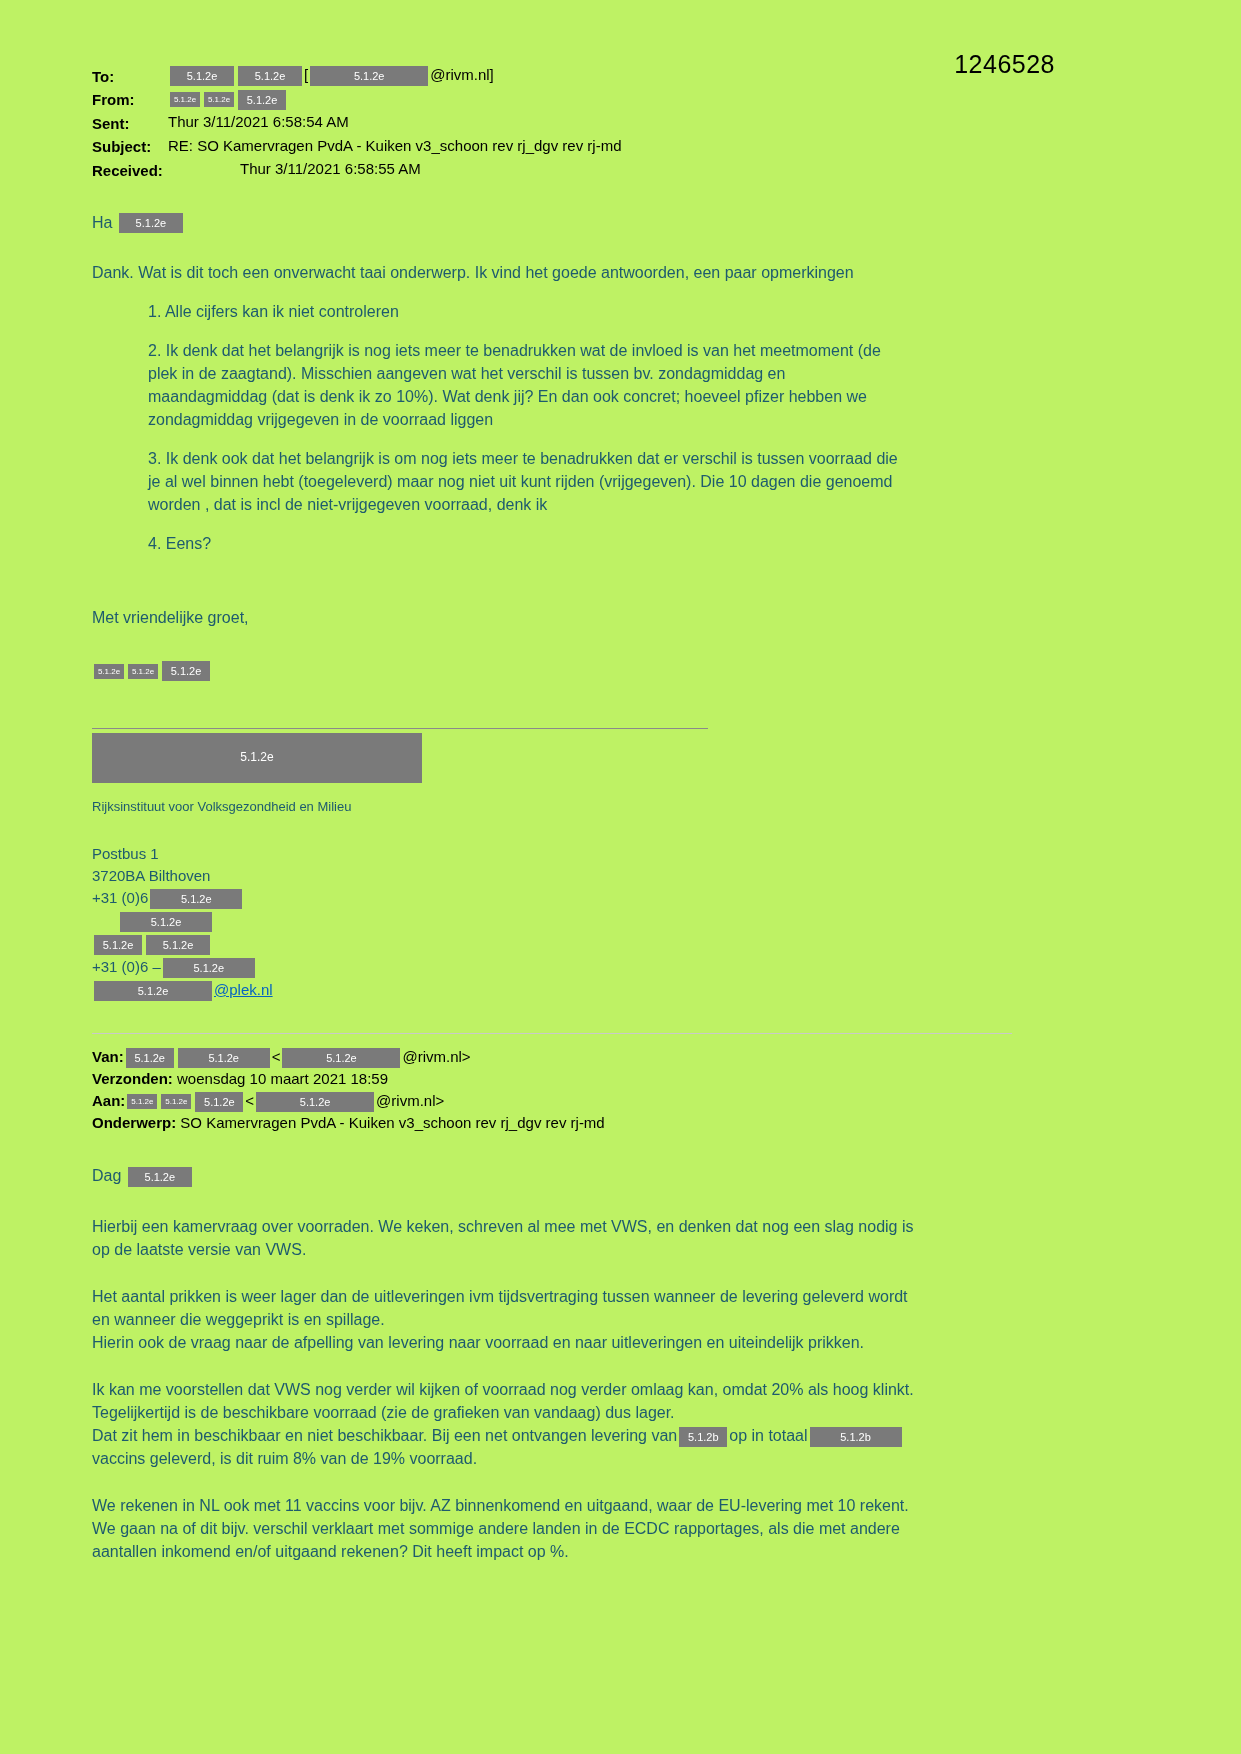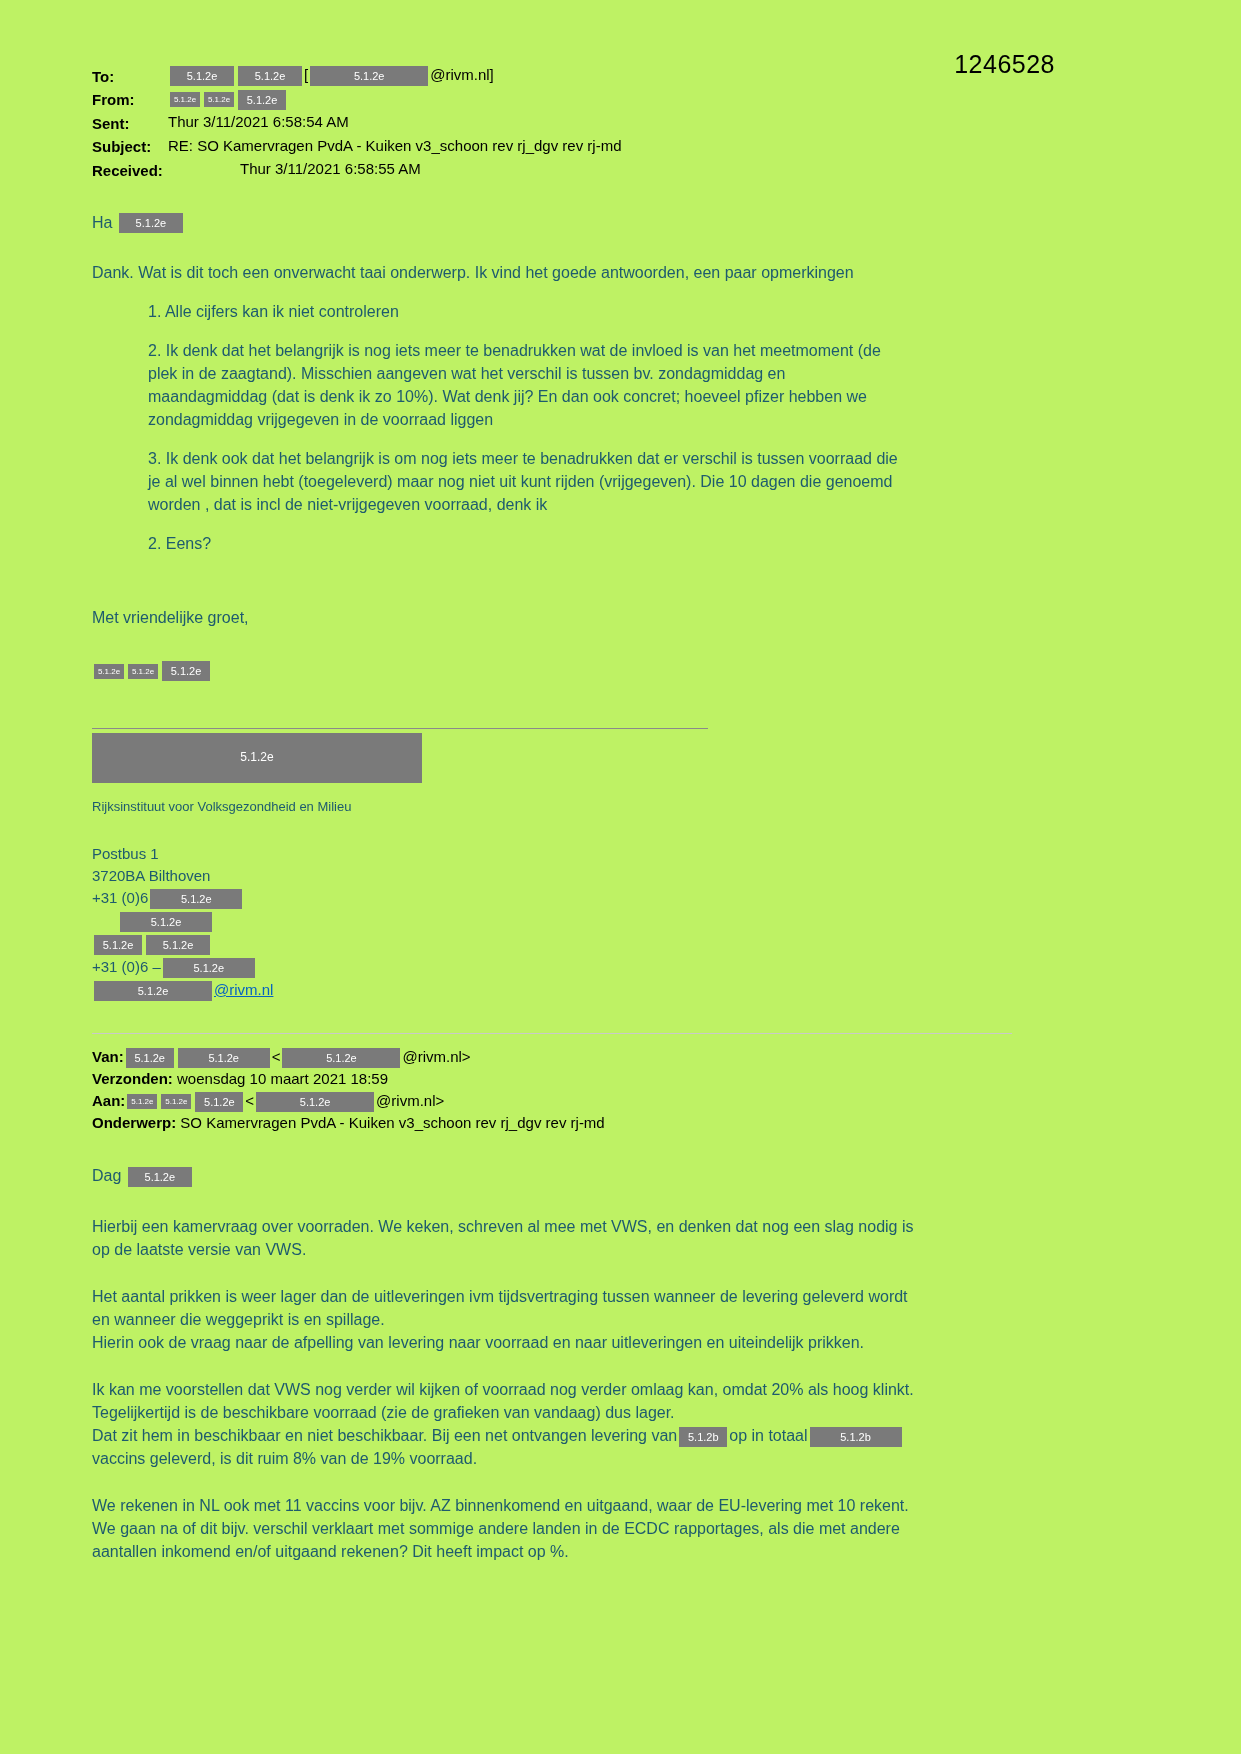--- a/index.html
+++ b/index.html
@@ -101,21 +101,21 @@
         <span>Ha</span>
         <span class="red md">5.1.2e</span>
       </div>
 
       <div class="intro">Dank. Wat is dit toch een onverwacht taai onderwerp. Ik vind het goede antwoorden, een paar opmerkingen</div>
 
       <div class="numlist">
         <div>1.  Alle cijfers kan ik niet controleren</div>
         <div>2.  Ik denk dat het belangrijk is nog iets meer te benadrukken wat de invloed is van het meetmoment (de plek in de zaagtand). Misschien aangeven wat het verschil is tussen bv. zondagmiddag en maandagmiddag (dat is denk ik zo 10%). Wat denk jij? En dan ook concret; hoeveel pfizer hebben we zondagmiddag vrijgegeven in de voorraad liggen</div>
         <div>3.  Ik denk ook dat het belangrijk is om nog iets meer te benadrukken dat er verschil is tussen voorraad die je al wel binnen hebt (toegeleverd) maar nog niet uit kunt rijden (vrijgegeven). Die 10 dagen die genoemd worden , dat is incl de niet-vrijgegeven voorraad, denk ik</div>
-        <div>2.  Eens?</div>
+        <div>4.  Eens?</div>
       </div>
 
       <div class="closing">Met vriendelijke groet,</div>
 
       <div class="sig-reds">
         <span class="red xs">5.1.2e</span><span class="red xs">5.1.2e</span><span class="red sm">5.1.2e</span>
       </div>
 
       <div class="thinline"></div>
 
@@ -132,21 +132,21 @@
         <div>
           <span class="red lg phone-indent">5.1.2e</span>
         </div>
         <div>
           <span class="red sm">5.1.2e</span><span class="red md">5.1.2e</span>
         </div>
         <div>
           <span>+31 (0)6 –</span><span class="red lg">5.1.2e</span>
         </div>
         <div>
-          <span class="red xl">5.1.2e</span><a class="maillink">@rivm.nl</a>
+          <span class="red xl">5.1.2e</span><a class="maillink">@plek.nl</a>
         </div>
       </div>
     </div>
 
     <div class="divider"></div>
 
     <div class="rhdr">
       <div>
         <span class="rlabel">Van:</span><span class="red sm">5.1.2e</span><span class="red lg">5.1.2e</span><span>&lt;</span><span class="red xl">5.1.2e</span><span>@rivm.nl&gt;</span>
       </div>

